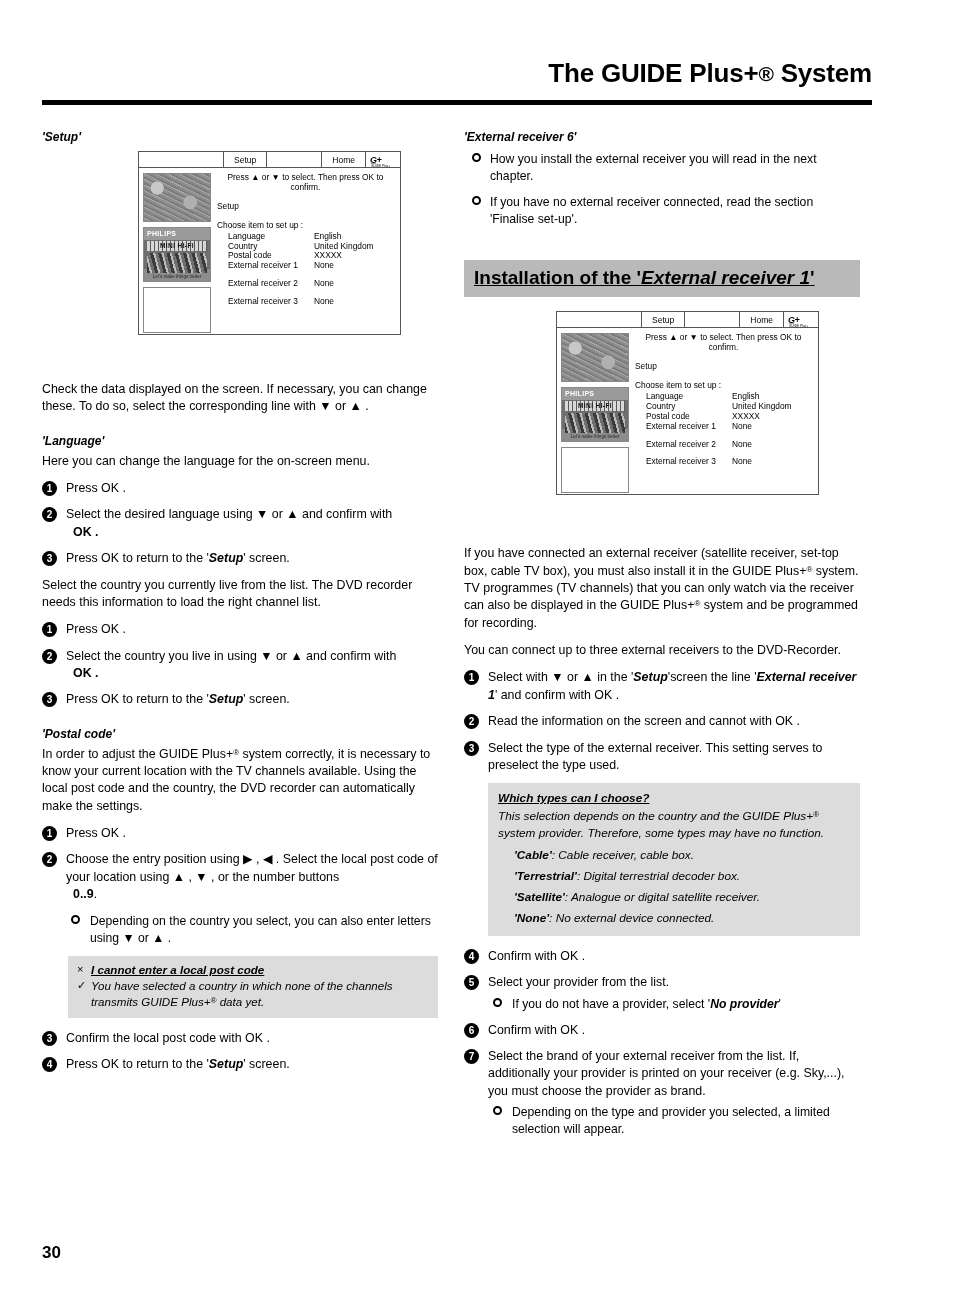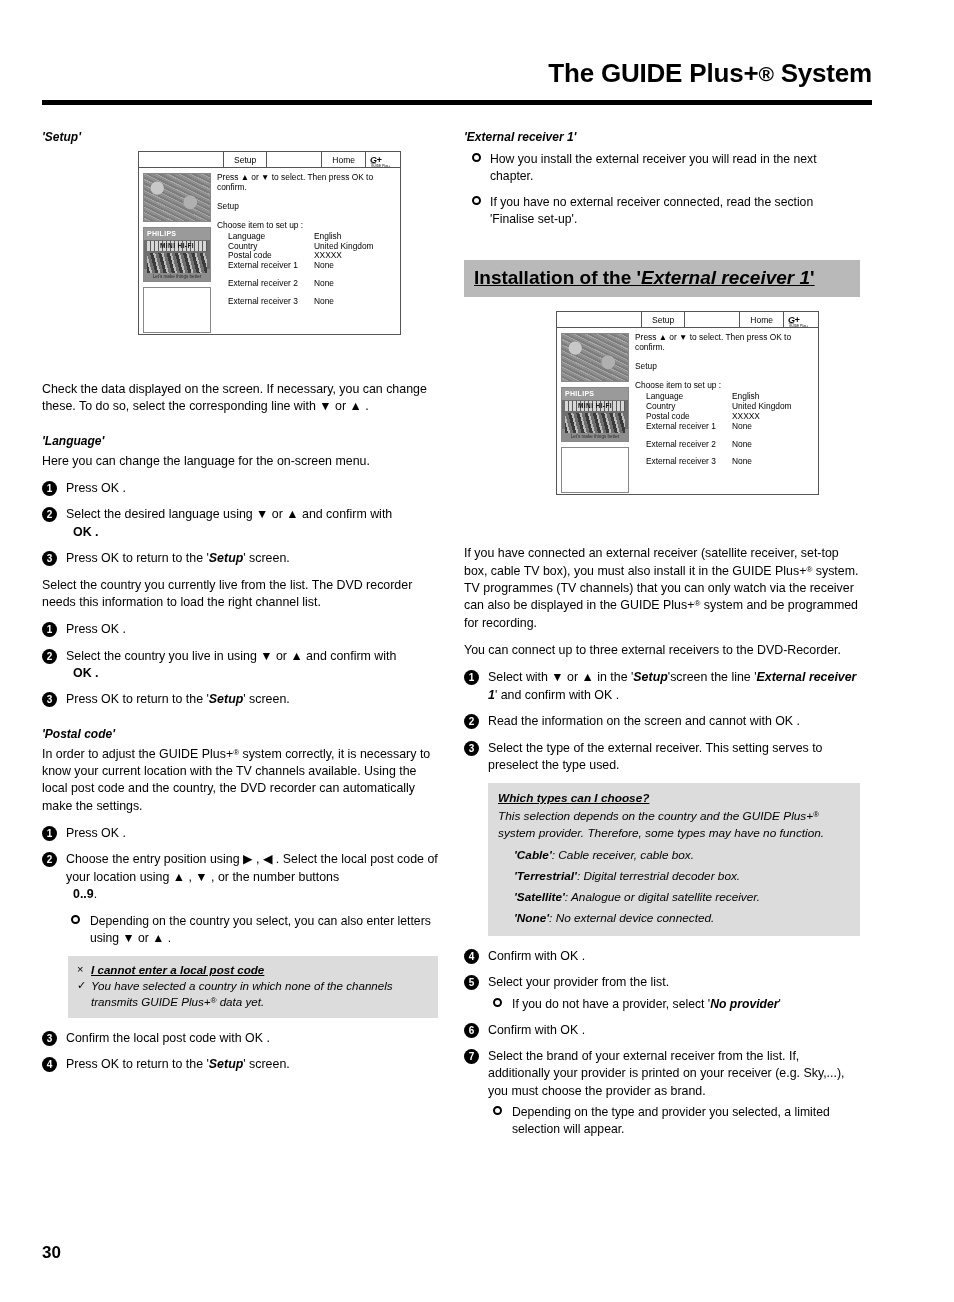--- a/index.html
+++ b/index.html
@@ -142,21 +142,21 @@
   .thumb-ad .gear {
     position:absolute; left:3px; top:25px; right:3px; height:20px;
     background:repeating-linear-gradient(75deg,#3a3a3a 0 3px,#bcbcbc 3px 5px,#6f6f6f 5px 8px);
   }
   .thumb-ad .ft {
     position:absolute; left:0; right:0; bottom:0; height:8px;
     background:#8d8d8d; color:#2a2a2a; font-size:4.6px; text-align:center; line-height:8px;
   }
   .thumb-blank { width:68px; height:46px; border:1px solid #888; background:#fff; }
   .tv-right { flex:1; padding:2px 6px 0 4px; font-size:8.4px; line-height:1.18; }
-  .tv-hint { margin-bottom:9px; }
+  .tv-hint { margin-bottom:9px;text-align:center; }
   .tv-setup { margin-bottom:9px; }
   .tv-choose { margin-bottom:1px; }
   .tv-list { padding-left:11px; }
   .tv-row { display:flex; }
   .tv-row .lbl { width:86px; }
   .tv-row.gap { margin-top:8px; }
 
   
   .pageno {
     position:absolute; left:42px; top:1243px;
@@ -305,21 +305,21 @@
     </div>
     <div class="step">
       <span class="num">4</span>
       <span>Press  OK to return to the '</span><i class="em">Setup</i><span>' screen.</span>
     </div>
 
   </div>
 
   <div class="col col-right">
 
-    <h2 class="sec-head">'External receiver 1'</h2>
+    <h2 class="sec-head">'External receiver 6'</h2>
 
     <div class="obullet" style="margin-top:6px;">
       <span class="ob"></span>
       <span>How you install the external receiver you will read in the next chapter.</span>
     </div>
     <div class="obullet">
       <span class="ob"></span>
       <span>If you have no external receiver connected, read the section 'Finalise set-up'.</span>
     </div>
 

